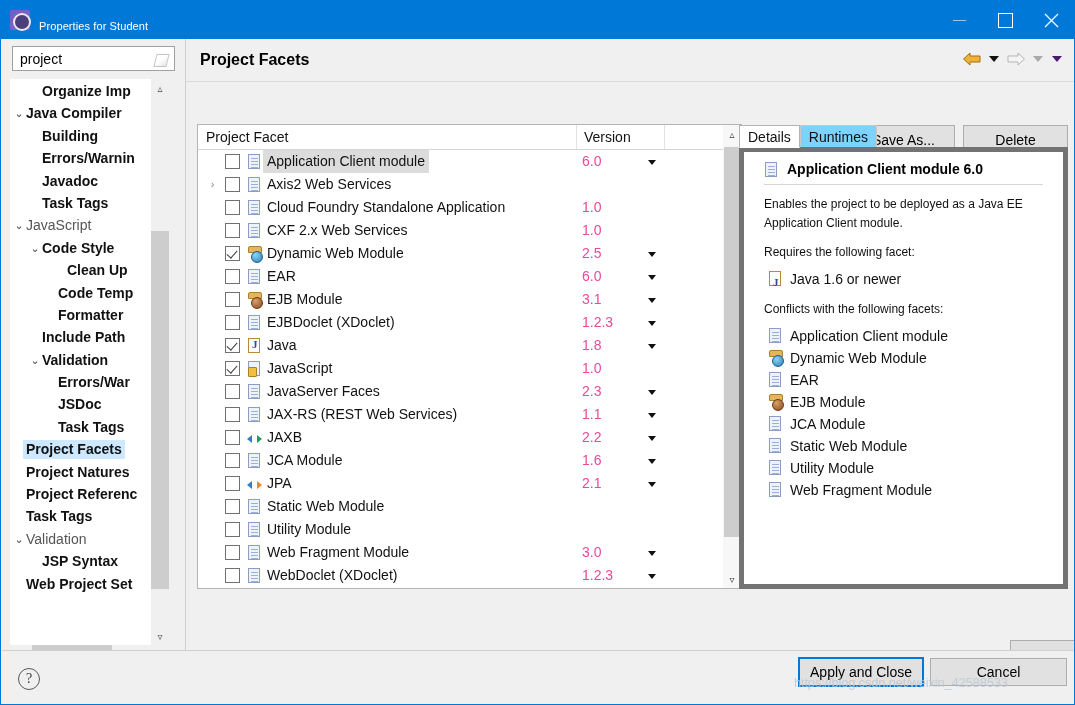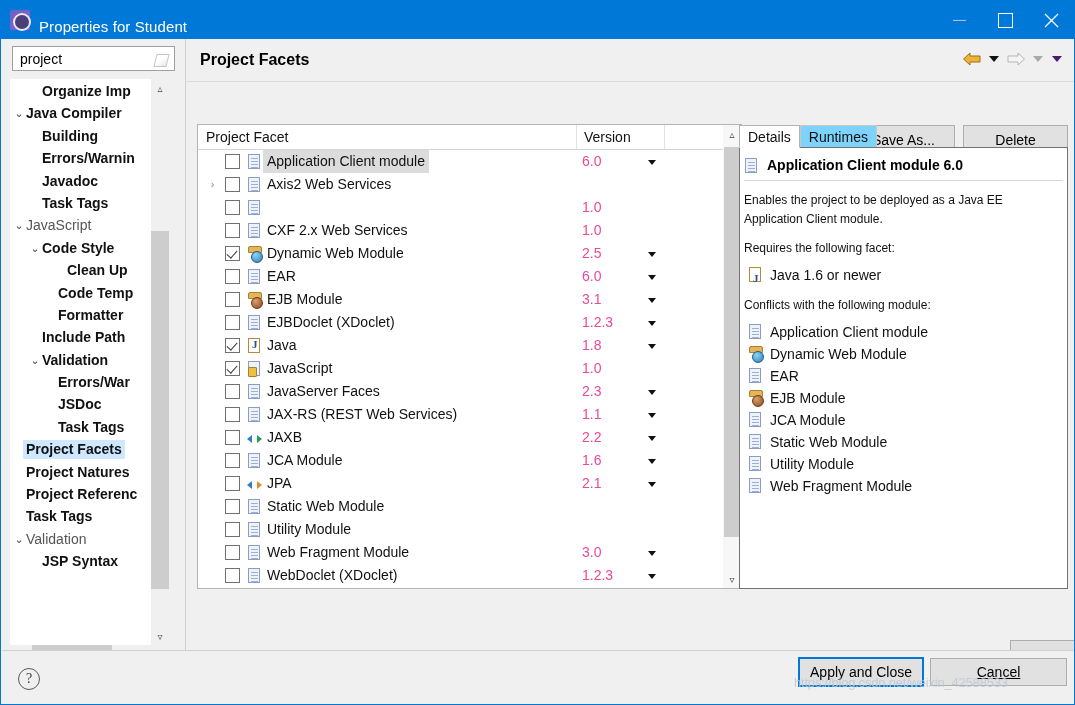--- a/index.html
+++ b/index.html
@@ -31,21 +31,21 @@
     border-radius:2px;
     background:linear-gradient(135deg,#6f5fc4 0%,#8a64c8 100%);
     position:relative; flex:none;
   }
   #title-icon::after {
     content:""; position:absolute; left:3px; top:3px;
     width:14px; height:14px; border-radius:50%;
     background:#4b3f7a;
     border:2.5px solid #e9e9f6;
   }
-  #title-text { font-size:15px; letter-spacing:.1px;margin-top:12px; }
+  #title-text { font-size:11px; letter-spacing:.1px;margin-top:12px; }
   .wbtn {
     width:46px; height:38px; display:flex; align-items:center; justify-content:center;
     color:#ffffff; font-size:15px; line-height:1;
   }
   #winbtns { position:absolute; right:0; top:0; display:flex; }
   #btn-min::before { content:""; display:block; width:13px; height:1px; background:#9cc8ee; }
   #btn-max::before { content:""; display:block; width:13px; height:13px; border:1.6px solid #ffffff; }
   #btn-close svg { display:block; }
 
   
@@ -315,22 +315,22 @@
     position:absolute; left:553px; top:85px; width:329px; height:465px;
   }
   #tabs { position:absolute; left:0; top:0; height:24px; display:flex; align-items:flex-end; }
   .tab {
     height:23px; line-height:22px; padding:0 8px; font-size:14px; color:#111;
   }
   .tab.active { background:#ffffff; border:1px solid #b4b4b4; border-bottom:1px solid #ffffff; position:relative; z-index:2; }
   .tab.inactive { background:#7dd3fc; border:1px solid #c8c8c8; }
   #details-body {
     position:absolute; left:0; top:23px; width:329px; height:442px;
-    background:#ffffff; border:1px solid #737373;
-    padding:9px 4px;
+    background:#ffffff; border:5px solid #737373;
+    padding:9px 20px;
   }
   #dh { display:flex; align-items:center; gap:8px; }
   #dh .ic { position:relative; width:15px; height:15px; flex:none; }
   #dh-title { font-size:14px; font-weight:bold; color:#000; }
   #dh-rule { margin-top:7px; height:1px; background:#d7d7d7; }
   .dpara {
     margin-top:10px; font-size:12px; color:#111; line-height:19px;
   }
   .dlist { margin-top:6px; }
   .ditem {
@@ -351,21 +351,21 @@
     position:absolute; left:16px; top:17px; width:22px; height:22px;
     border:1.5px solid #5a5a5a; border-radius:50%;
     display:flex; align-items:center; justify-content:center;
     font-size:14px; color:#3a3a3a; font-family:"Liberation Serif", serif;
   }
   #btn-applyclose {
     position:absolute; left:797px; top:656px; width:126px; height:30px;
     background:#e1e1e1; border:2px solid #0078d7;
   }
   #btn-cancel {
-    position:absolute; left:929px; top:657px; width:137px; height:28px;text-decoration:underline;
+    position:absolute; left:929px; top:657px; width:137px; height:28px;
   }
   #watermark {
     position:absolute; left:793px; top:674px; width:280px;
     font-size:13px; color:#bfc8d4; opacity:.85;
     font-family:"Liberation Sans", sans-serif; white-space:nowrap;
     letter-spacing:-.2px;
   }
 </style>
 </head>
 <body>
@@ -409,20 +409,21 @@
         <div class="tnode bold" style="padding-left: 18px;"><span class="tw">⌄</span><span class="lbl">Validation</span></div>
         <div class="tnode bold" style="padding-left: 34px;"><span class="tw"></span><span class="lbl">Errors/War</span></div>
         <div class="tnode bold" style="padding-left: 34px;"><span class="tw"></span><span class="lbl">JSDoc</span></div>
         <div class="tnode bold" style="padding-left: 34px;"><span class="tw"></span><span class="lbl">Task Tags</span></div>
         <div class="tnode bold sel" style="padding-left: 2px;"><span class="tw"></span><span class="lbl">Project Facets</span></div>
         <div class="tnode bold" style="padding-left: 2px;"><span class="tw"></span><span class="lbl">Project Natures</span></div>
         <div class="tnode bold" style="padding-left: 2px;"><span class="tw"></span><span class="lbl">Project Referenc</span></div>
         <div class="tnode bold" style="padding-left: 2px;"><span class="tw"></span><span class="lbl">Task Tags</span></div>
         <div class="tnode dim" style="padding-left: 2px;"><span class="tw">⌄</span><span class="lbl">Validation</span></div>
         <div class="tnode bold" style="padding-left: 18px;"><span class="tw"></span><span class="lbl">JSP Syntax</span></div>
+        <div class="tnode bold" style="padding-left: 2px;"><span class="tw"></span><span class="lbl">Web Project Set</span></div>
       </div>
 
     <div id="tree-vsb">
       <div class="arr up">▵</div>
       <div class="thumb"></div>
       <div class="arr dn">▿</div>
     </div>
 
     <div id="tree-hsb">
       <div class="arr">‹</div>
@@ -482,20 +483,21 @@
               <span class="ico-doc"></span>
             </span>
             <span class="nm">Axis2 Web Services</span>
             <span class="ver"></span>
           </div>
           <div class="frow">
             <span class="cb"></span>
             <span class="ic">
               <span class="ico-doc"></span>
             </span>
+            <span class="nm">Cloud Foundry Standalone Application</span>
             <span class="ver">1.0</span>
           </div>
           <div class="frow">
             <span class="cb"></span>
             <span class="ic">
               <span class="ico-doc"></span>
             </span>
             <span class="nm">CXF 2.x Web Services</span>
             <span class="ver">1.0</span>
           </div>
@@ -652,21 +654,21 @@
           <span id="dh-title">Application Client module 6.0</span>
         </div>
         <div id="dh-rule"></div>
         <div class="dpara">Enables the project to be deployed as a Java EE Application Client module.</div>
         <div class="dpara">Requires the following facet:</div>
         <div class="dlist" id="requires-list">
             <div class="ditem"><span class="ic">
                 <span class="ico-java"></span>
               </span><span>Java 1.6 or newer</span></div>
           </div>
-        <div class="dpara">Conflicts with the following module:</div>
+        <div class="dpara">Conflicts with the following facets:</div>
         <div class="dlist" id="conflicts-list">
             <div class="ditem"><span class="ic">
                 <span class="ico-doc"></span>
               </span><span>Application Client module</span></div>
             <div class="ditem"><span class="ic">
                 <span class="ico-web"></span>
               </span><span>Dynamic Web Module</span></div>
             <div class="ditem"><span class="ic">
                 <span class="ico-doc"></span>
               </span><span>EAR</span></div>

